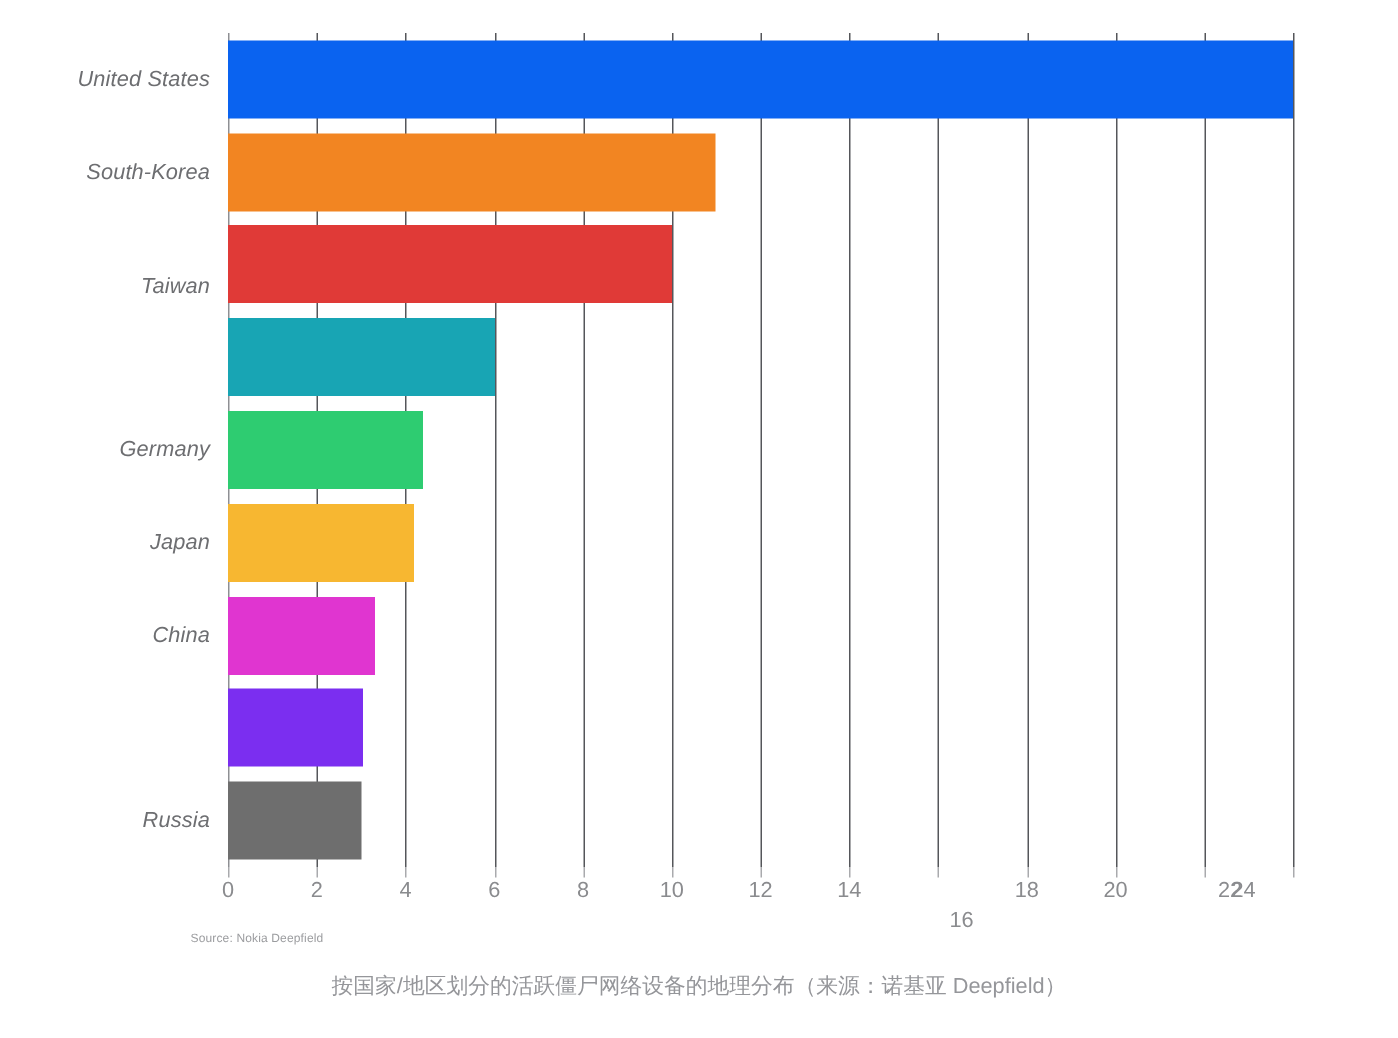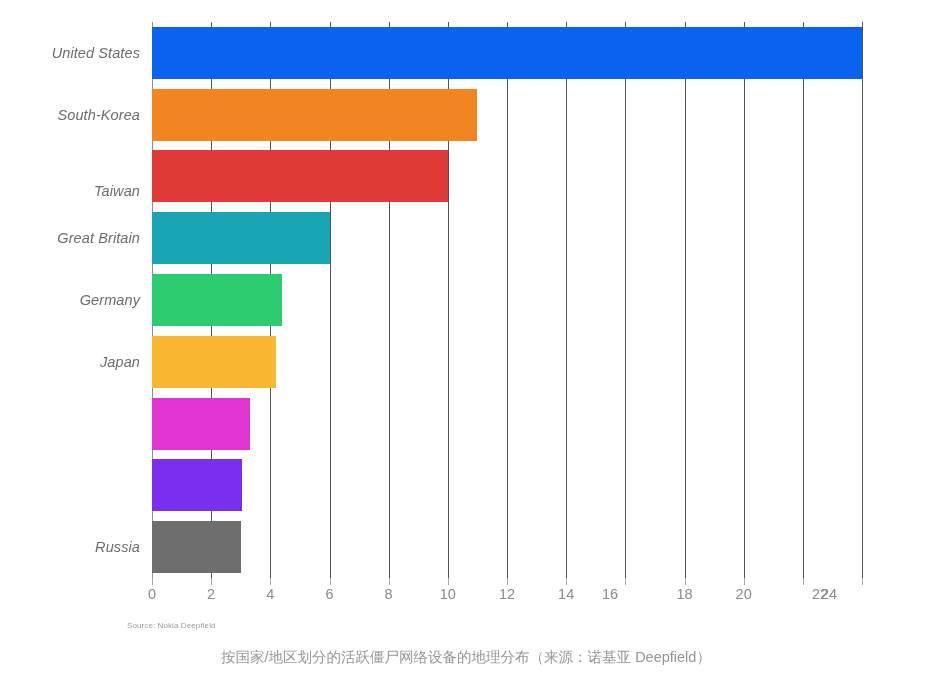--- a/index.html
+++ b/index.html
@@ -137,23 +137,23 @@
 </style>
 </head>
 <body>
 
 <div id="figure">
 
   <div id="y-labels">
       <div class="y-label" style="top: 0px;">United States</div>
       <div class="y-label" style="top: 61.7778px;">South-Korea</div>
       <div class="y-label" style="top: 138px;">Taiwan</div>
-      <div class="y-label" style="top: 185.333px;">Great Britain</div>
       <div class="y-label" style="top: 308.889px;">Japan</div>
       <div class="y-label" style="top: 247.111px;">Germany</div>
+      <div class="y-label" style="top: 370.667px;">China</div>
       <div class="y-label" style="top: 494.222px;">Russia</div>
     </div>
 
   <div id="plot-area">
     <div id="gridlines">
         <div class="gridline first" style="left: 0px;"></div>
         <div class="gridline" style="left: 59.1667px;"></div>
         <div class="gridline" style="left: 118.333px;"></div>
         <div class="gridline" style="left: 177.5px;"></div>
         <div class="gridline" style="left: 236.667px;"></div>
@@ -208,21 +208,21 @@
       <div class="x-tick-label" style="left: 177.5px;">6</div>
       <div class="x-tick" style="left: 236.667px;"></div>
       <div class="x-tick-label" style="left: 236.667px;">8</div>
       <div class="x-tick" style="left: 295.833px;"></div>
       <div class="x-tick-label" style="left: 295.833px;">10</div>
       <div class="x-tick" style="left: 355px;"></div>
       <div class="x-tick-label" style="left: 355px;">12</div>
       <div class="x-tick" style="left: 414.167px;"></div>
       <div class="x-tick-label" style="left: 414.167px;">14</div>
       <div class="x-tick" style="left: 473.333px;"></div>
-      <div class="x-tick-label" style="left: 458px;">16</div>
+      <div class="x-tick-label" style="left: 489px; margin-top: 20px;">16</div>
       <div class="x-tick" style="left: 532.5px;"></div>
       <div class="x-tick-label" style="left: 532.5px; text-align: right;">18</div>
       <div class="x-tick" style="left: 591.667px;"></div>
       <div class="x-tick-label" style="left: 591.667px;">20</div>
       <div class="x-tick" style="left: 650.833px;"></div>
       <div class="x-tick-label" style="left: 668px;">22</div>
       <div class="x-tick" style="left: 710px;"></div>
       <div class="x-tick-label" style="left: 677px; text-align: center;">24</div>
     </div>
 

